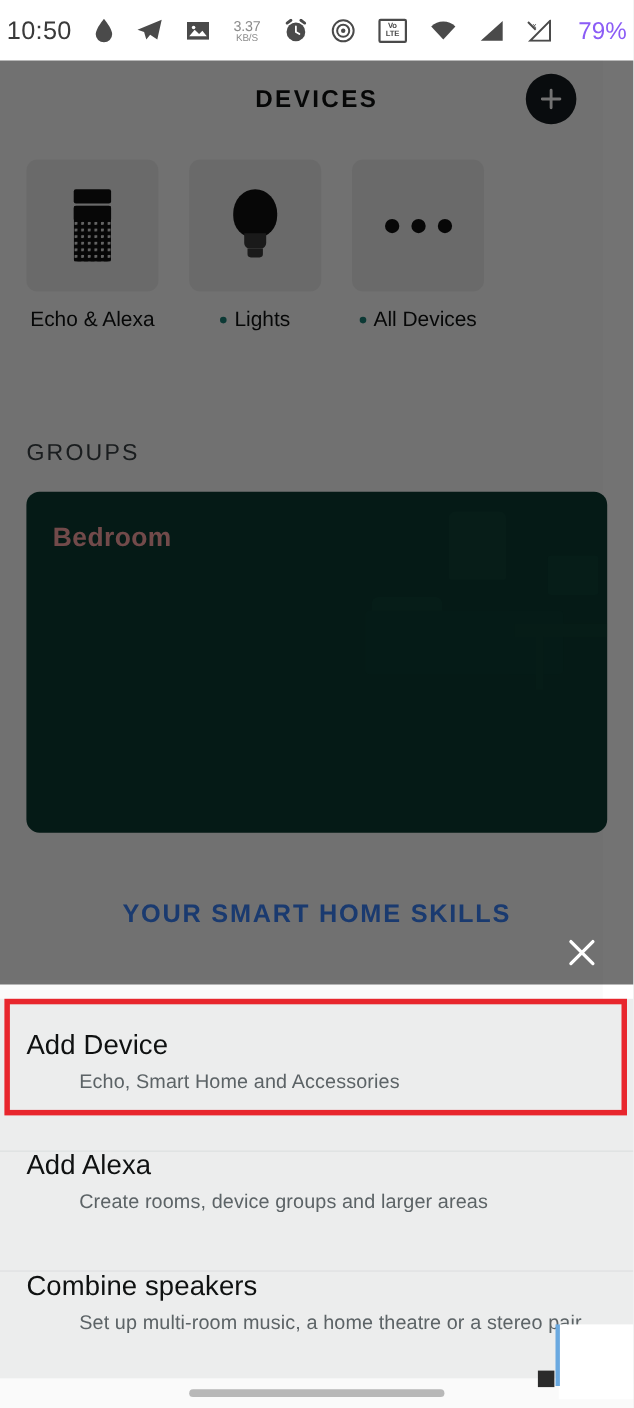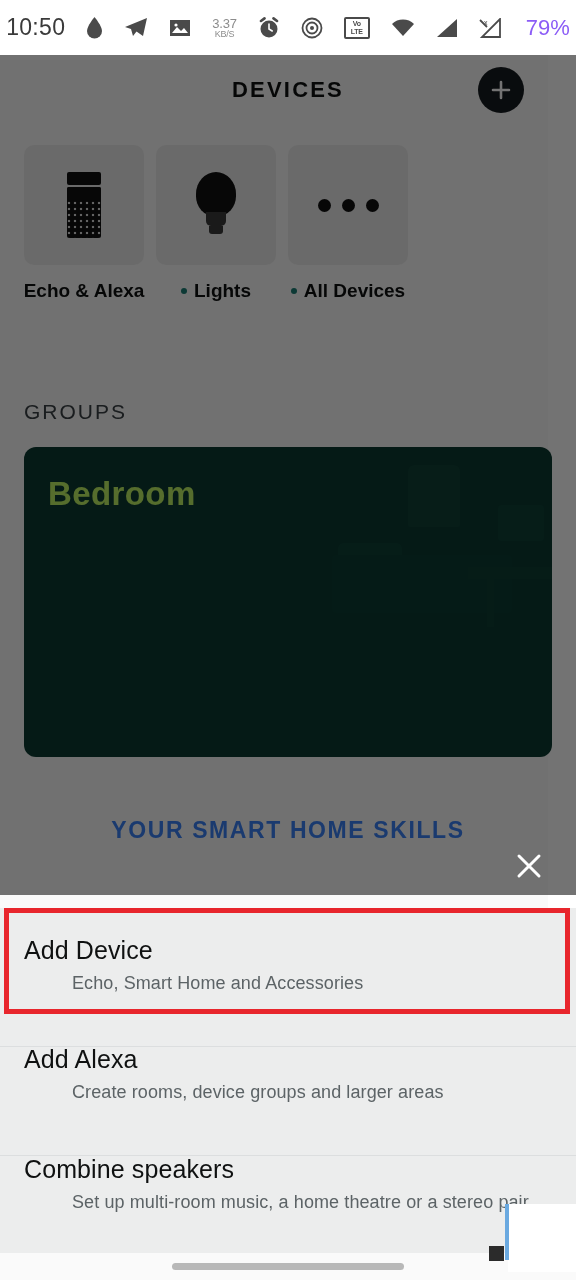--- a/index.html
+++ b/index.html
@@ -49,21 +49,21 @@
   }
   .plus-btn{
     position:absolute; right:24px; top:12px; width:46px; height:46px;
     border-radius:50%; background:#161b1f; display:flex; align-items:center; justify-content:center;
   }
   .plus-btn svg{ display:block; }
 
   
   .cats{
     position:absolute; left:24px; top:90px; width:528px;
-    display:flex; gap:12px;font-weight:bold;
+    display:flex; gap:28px;
   }
   .cat{ width:120px; }
   .cat-tile{
     width:120px; height:120px; border-radius:10px; background:#ececec;
     display:flex; align-items:center; justify-content:center;
   }
   .cat-label{
     margin-top:15px; font-size:19px; color:#0f1111; text-align:center;
     display:flex; align-items:center; justify-content:center; gap:7px; white-space:nowrap;
   }
@@ -93,21 +93,21 @@
   
   .groups-label{
     position:absolute; left:24px; top:345px; font-size:21px; letter-spacing:2px;
     color:#3a4145; font-weight:400;
   }
   .group-card{
     position:absolute; left:24px; top:392px; width:528px; height:310px;
     background:#0c3a31; border-radius:12px; overflow:hidden;
   }
   .group-card .gname{
-    position:absolute; left:24px; top:28px; font-size:33px; font-weight:700; color:#bef264;
+    position:absolute; left:24px; top:28px; font-size:24px; font-weight:700; color:#fca5a5;
     letter-spacing:.4px;
   }
   .art{ position:absolute; right:0; top:0; width:250px; height:230px; opacity:.55; }
   .art .lamp{ position:absolute; right:92px; top:18px; width:52px; height:62px; background:#14463b; border-radius:6px 6px 2px 2px;}
   .art .bed{ position:absolute; right:40px; top:108px; width:180px; height:58px; background:#0f4035; border-radius:4px;}
   .art .pillow{ position:absolute; right:150px; top:96px; width:64px; height:22px; background:#13493d; border-radius:6px;}
   .art .table{ position:absolute; right:0px; top:120px; width:84px; height:12px; background:#134336;}
   .art .leg2{ position:absolute; right:58px; top:130px; width:7px; height:50px; background:#134336;}
   .art .frame{ position:absolute; right:8px; top:58px; width:46px; height:36px; background:#11453a; border-radius:3px;}
 

